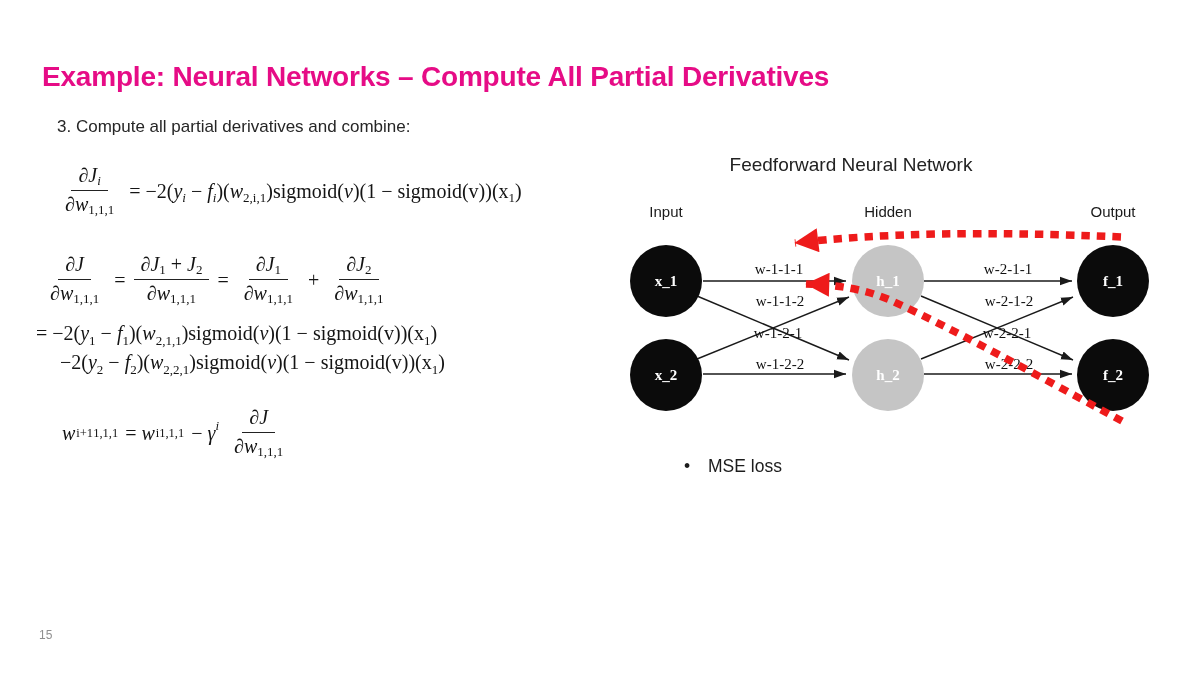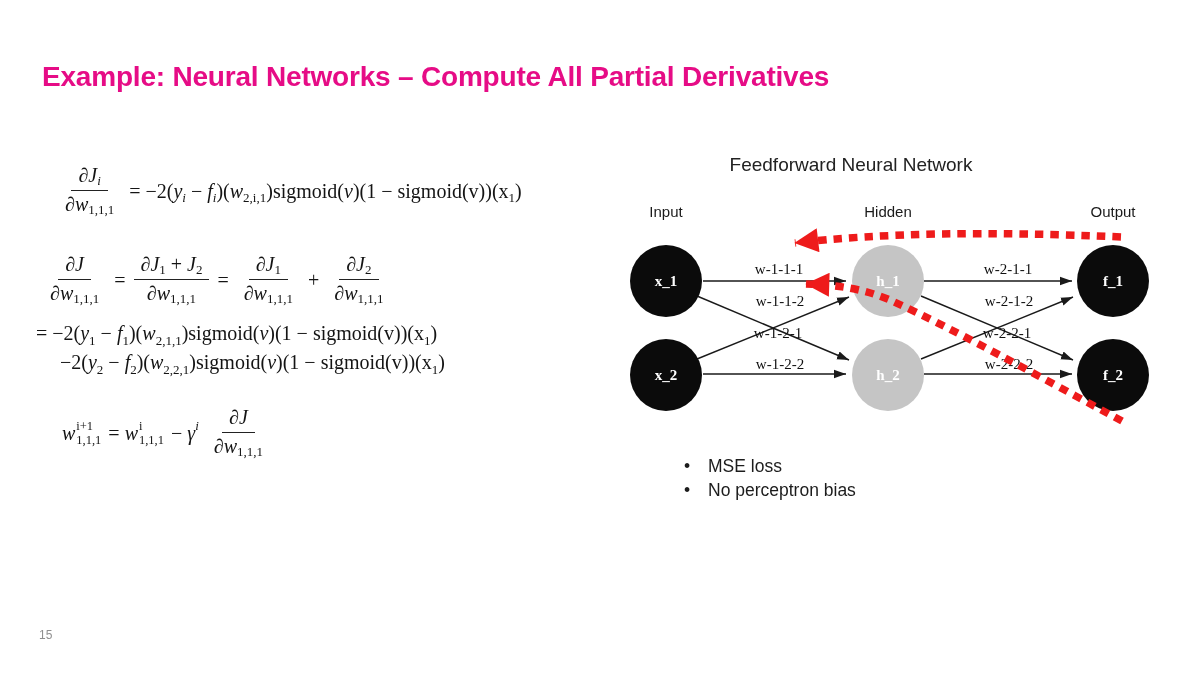--- a/index.html
+++ b/index.html
@@ -13,21 +13,21 @@
         font-family:"Liberation Serif","DejaVu Serif",serif;font-size:20px;color:#141414;}
   .mt{white-space:pre;}
   .mi{font-style:italic;}
   .msub{font-size:13px;position:relative;top:7px;white-space:pre;}
   .msup{font-size:13px;position:relative;top:-7px;white-space:pre;}
   .frac{display:inline-flex;flex-direction:column;align-items:center;margin:0 3px;}
   .fnum,.fden{display:flex;align-items:center;padding:1px 7px 3px;white-space:pre;}
   .fnum{border-bottom:1.6px solid #222;}
   .fden{padding-top:2px;}
   .fnum .msub,.fden .msub{top:5px;}
-  .ssk{display:inline-flex;flex-direction:column;font-size:12.5px;line-height:1.15;
+  .ssk{display:inline-flex;flex-direction:row;font-size:12.5px;line-height:1.15;
        margin:0 2px 0 1px;text-align:left;}
   
   .nnsvg{position:absolute;left:628px;top:148px;}
   .dt{font:19px "Liberation Sans",sans-serif;fill:#222222;text-anchor:middle;}
   .sl{font:15px "Liberation Sans",sans-serif;fill:#1a1a1a;text-anchor:middle;}
   .wl{font:15px "Liberation Serif","DejaVu Serif",serif;fill:#101010;text-anchor:middle;}
   .nl{font:bold 15px "Liberation Serif","DejaVu Serif",serif;fill:#ffffff;text-anchor:middle;}
   .edge{stroke:#1a1a1a;stroke-width:1.4;fill:none;marker-end:url(#ba);}
   .rd{stroke:#ee1b1b;stroke-width:7.5;fill:none;stroke-dasharray:8.5 7;marker-end:url(#ra);}
   
@@ -37,20 +37,21 @@
                     color:#1c1c1c;flex:0 0 auto;}
   .pagenum{position:absolute;left:39px;top:628px;font-size:12px;color:#8f8f8f;}
 </style>
 </head>
 <body>
 
 <div class="slide">
 
   <h1 class="title">Example: Neural Networks – Compute All Partial Derivatives</h1>
 
+  <div class="step">3. Compute all partial derivatives and combine:</div>
 
   <div class="math" style="left:55px;top:163px;">
       <span class="frac">
         <span class="fnum"><span class="mt mi">∂J</span><span class="mt mi msub">i</span></span>
         <span class="fden"><span class="mt mi">∂w</span><span class="mt msub">1,1,1</span></span>
       </span>
       <span class="mt"> = −2(</span>
       <span class="mt mi">y</span>
       <span class="mt mi msub">i</span>
       <span class="mt"> − </span>
@@ -187,18 +188,17 @@
     <text class="nl" x="888" y="380">h_2</text>
     <text class="nl" x="1113" y="286">f_1</text>
     <text class="nl" x="1113" y="380">f_2</text>
 
     <path class="rd" d="M 1121 237 C 990 231 880 233 795 243"></path>
     <path class="rd" d="M 1122 421 C 1040 377 952 328 890 300 C 864 289 838 285 806 284"></path>
   </svg>
 
   <ul class="notes">
     <li>MSE loss</li>
-    <li>No perceptron bias</li>
   </ul>
 
   <div class="pagenum">15</div>
 
 </div>
 
 </body></html>

